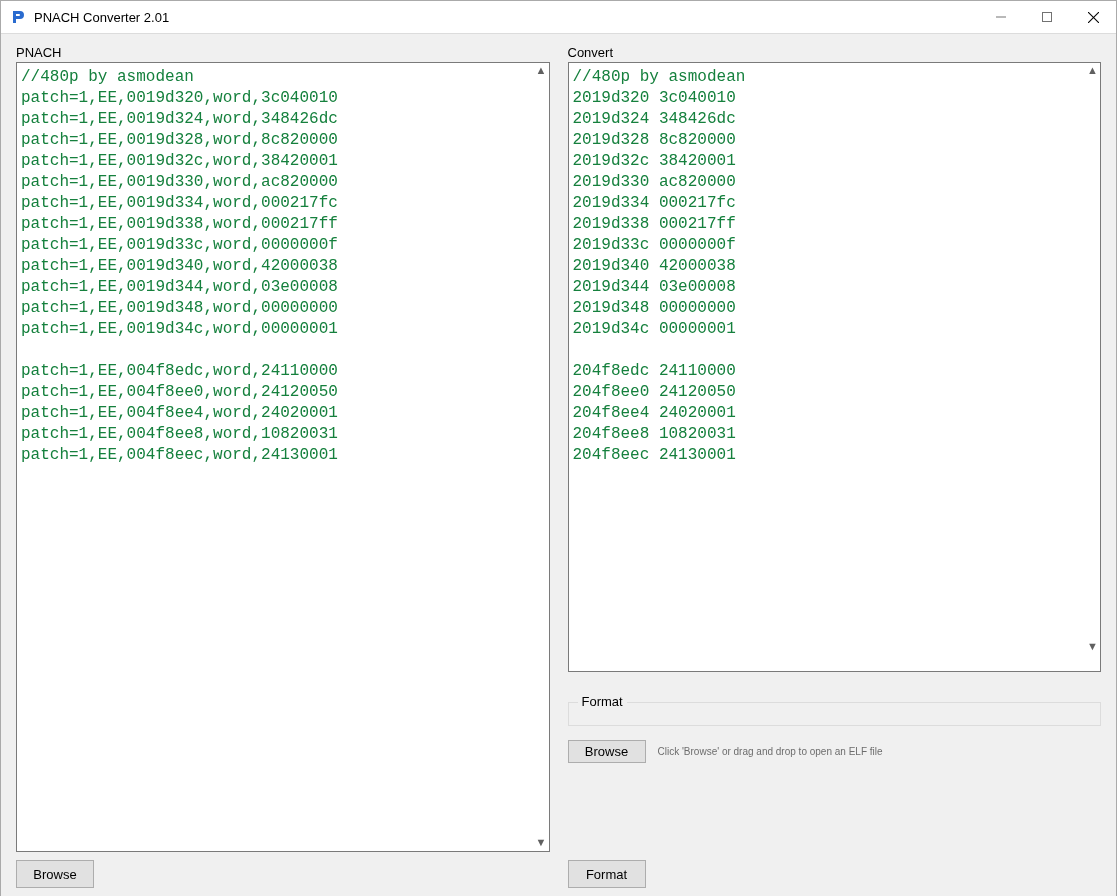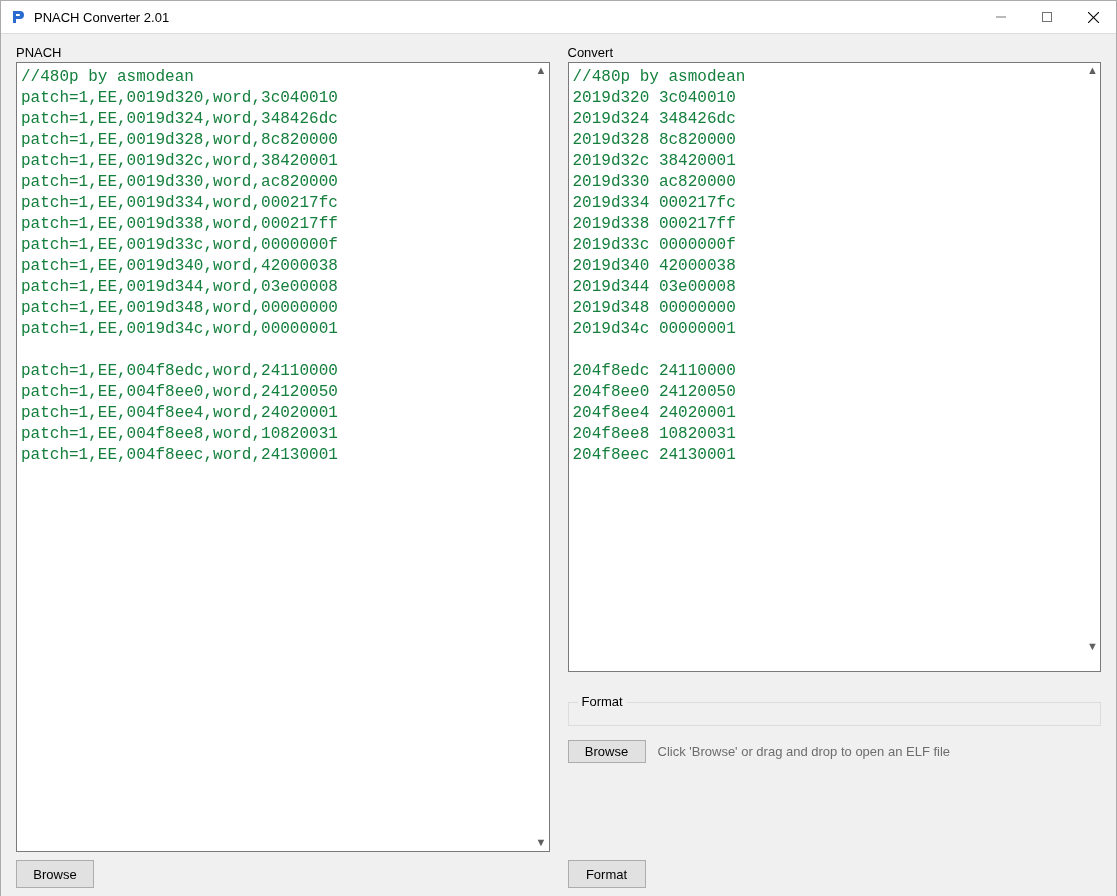--- a/index.html
+++ b/index.html
@@ -126,21 +126,21 @@
   .radio input { width: 14px; height: 14px; margin: 0; }
 
   
   .elf-row {
     margin-top: 14px;
     display: flex;
     align-items: center;
     gap: 12px;
   }
   .hint {
-    font-size: 13px;
+    font-size: 10px;
     color: #6d6d6d;
   }
   button.winbtn {
     font-family: "Segoe UI", Tahoma, sans-serif;
     font-size: 13px;
     color: #000;
     background: #e1e1e1;
     border: 1px solid #adadad;
     padding: 3px 4px;
     min-width: 78px;

